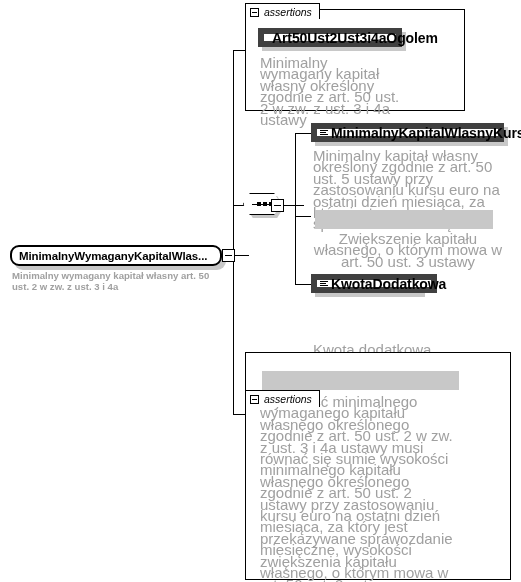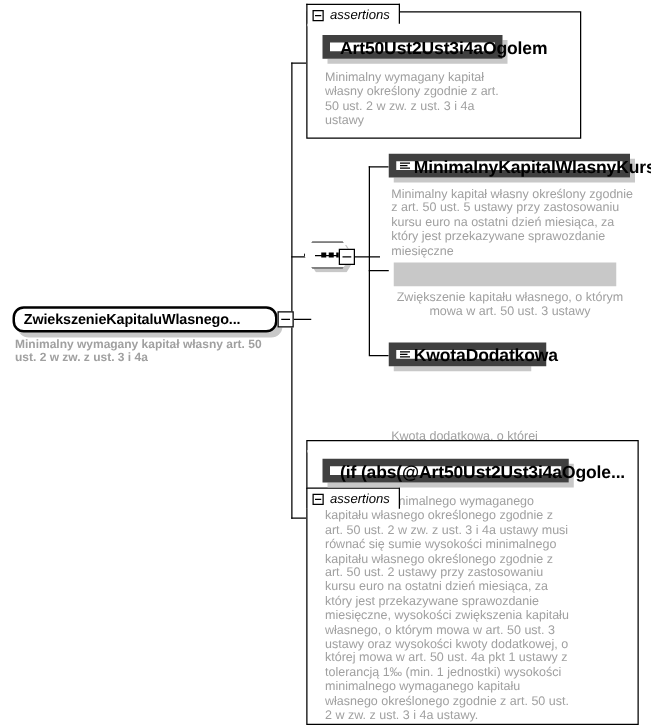--- a/index.html
+++ b/index.html
@@ -156,21 +156,21 @@
     z-index: 4;
   }
   .node-shadow {
     position: absolute;
     background: #c8c8c8;
     height: 19px;
     z-index: 3;
   }
   .node-doc {
     position: absolute;
-    font-size: 10px;
+    font-size: 15px;
     line-height: 11.4px;
     color: #a0a0a0;
   }
 
   
   .doc-glyph {
     position: absolute;
     left: 3px;
     top: 1px;
     width: 8px;
@@ -251,21 +251,21 @@
   <div class="line-h" style="left:233px; top:414px; width:12px;"></div>
 
   <div class="line-h" style="left:284px; top:205px; width:20px;"></div>
   <div class="line-v" style="left:295px; top:133px; height:151px;"></div>
   <div class="line-h" style="left:295px; top:133px; width:16px;"></div>
   <div class="line-h" style="left:295px; top:216px; width:16px;"></div>
   <div class="line-h" style="left:295px; top:284px; width:16px;"></div>
 
   <div class="root-shadow"></div>
   <div class="root-node">
-    <span>ZwiekszenieKapitaluWlasnego...</span>
+    <span>MinimalnyWymaganyKapitalWlas...</span>
   </div>
   <div class="collapse-box" style="left:222px; top:249px;"></div>
   <div class="root-doc">Minimalny wymagany kapitał własny art. 50 ust. 2 w zw. z ust. 3 i 4a</div>
 
   <div class="panel" style="left:245px; top:9px; width:220px; height:102px;"></div>
   <div class="panel-tab" style="left:245px; top:3px; min-width:70px;">
     <span class="tab-toggle"></span>
     <span>assertions</span>
   </div>
   <div class="panel-tab-cover" style="left:246px; top:19px; width:76px;"></div>
@@ -313,18 +313,15 @@
   <div class="node-doc" style="left:313px; top:301px; width:130px;margin-top:43px;">Kwota dodatkowa, o której mowa w art. 50 ust. 4a pkt 1 ustawy</div>
 
   <div class="panel" style="left:245px; top:352px; width:266px; height:228px;"></div>
   <div class="panel-tab" style="left:245px; top:344px; min-width:72px;margin-top:46px;">
     <span class="tab-toggle"></span>
     <span>assertions</span>
   </div>
   <div class="panel-tab-cover" style="left:246px; top:360px; width:78px;"></div>
 
   <div class="node-shadow" style="left:262px; top:371px; width:197px;"></div>
-  <div class="node-box" style="left:258px; top:367px; width:197px; padding-left:8px;">
-    <span>(if (abs(@Art50Ust2Ust3i4aOgole...</span>
-  </div>
   <div class="node-doc" style="left:260px; top:396px; width:196px;">Wysokość minimalnego wymaganego kapitału własnego określonego zgodnie z art. 50 ust. 2 w zw. z ust. 3 i 4a ustawy musi równać się sumie wysokości minimalnego kapitału własnego określonego zgodnie z art. 50 ust. 2 ustawy przy zastosowaniu kursu euro na ostatni dzień miesiąca, za który jest przekazywane sprawozdanie miesięczne, wysokości zwiększenia kapitału własnego, o którym mowa w art. 50 ust. 3 ustawy oraz wysokości kwoty dodatkowej, o której mowa w art. 50 ust. 4a pkt 1 ustawy z tolerancją 1‰ (min. 1 jednostki) wysokości minimalnego wymaganego kapitału własnego określonego zgodnie z art. 50 ust. 2 w zw. z ust. 3 i 4a ustawy.</div>
 
 </div>
 
 </body></html>

